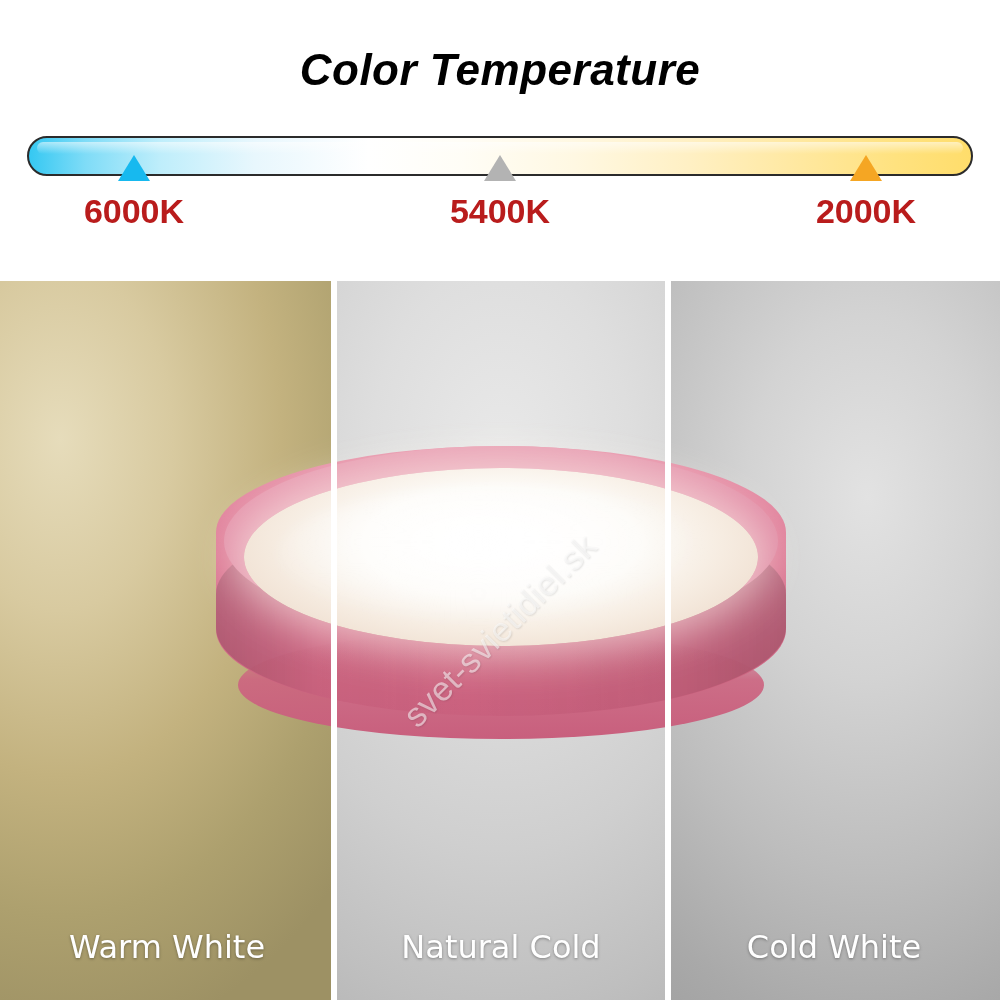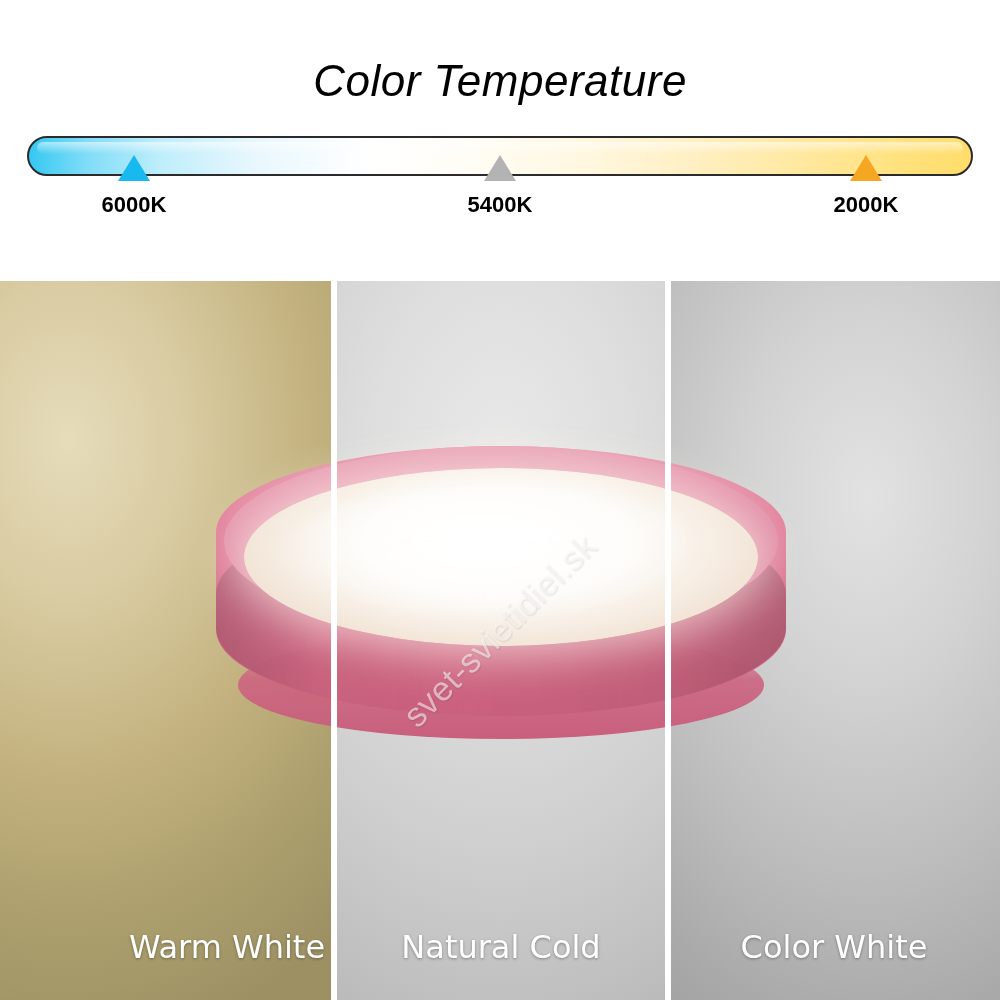--- a/index.html
+++ b/index.html
@@ -25,25 +25,25 @@
     position: absolute;
     left: 0;
     top: 0;
     width: 1000px;
     height: 281px;
     background: #ffffff;
   }
   .title {
     position: absolute;
     left: 0;
-    top: 56px;
+    top: 45px;
     width: 1000px;
     text-align: center;
     font-size: 44px;
-    font-weight: normal;
+    font-weight: bold;
     font-style: italic;
     color: #000000;
     letter-spacing: 0.5px;
   }
 
   
   .bar-wrap {
     position: absolute;
     left: 27px;
     top: 136px;
@@ -89,43 +89,43 @@
     border-right: 16px solid transparent;
     border-bottom: 26px solid #888;
   }
   .marker.m0 { border-bottom-color: #17b9ef; }
   .marker.m1 { border-bottom-color: #b3b3b3; }
   .marker.m2 { border-bottom-color: #f5a623; }
 
   .tick-label {
     position: absolute;
     top: 192px;
-    font-size: 22px;
+    font-size: 34px;
     font-weight: bold;
-    color: #000000;
+    color: #b91c1c;
     text-align: center;
     width: 200px;
   }
 
   
   .panels {
     position: absolute;
     left: 0;
     top: 281px;
     width: 1000px;
     height: 719px;
     overflow: hidden;
   }
   .panel {
     position: absolute;
     top: 0;
     height: 719px;
     overflow: hidden;
   }
-  .panel.p0 { left: 0px;   width: 334px; padding-left: 40px; }
+  .panel.p0 { left: 0px;   width: 334px; }
   .panel.p1 { left: 334px; width: 334px; }
   .panel.p2 { left: 668px; width: 332px; }
 
   .panel-bg { position: absolute; inset: 0; }
   .panel.p0 .panel-bg {
     background:
       radial-gradient(120% 85% at 18% 22%, #e6dcbb 0%, #d8caa0 28%, #c3b27f 55%, #ada06e 78%, #9d9164 100%);
   }
   .panel.p1 .panel-bg {
     background:
@@ -271,21 +271,21 @@
       <div class="panel-label">Warm White</div>
     </div>
 
     <div class="panel p1">
       <div class="panel-bg"></div>
       <div class="panel-label">Natural Cold</div>
     </div>
 
     <div class="panel p2">
       <div class="panel-bg"></div>
-      <div class="panel-label">Color White</div>
+      <div class="panel-label">Cold White</div>
     </div>
 
     <div class="lamp">
       <div class="lamp-body"></div>
       <div class="lamp-rim-bottom"></div>
       <div class="lamp-side-shade"></div>
       <div class="lamp-top"></div>
       <div class="lamp-diffuser"></div>
       <div class="lamp-diffuser-glow"></div>
     </div>

